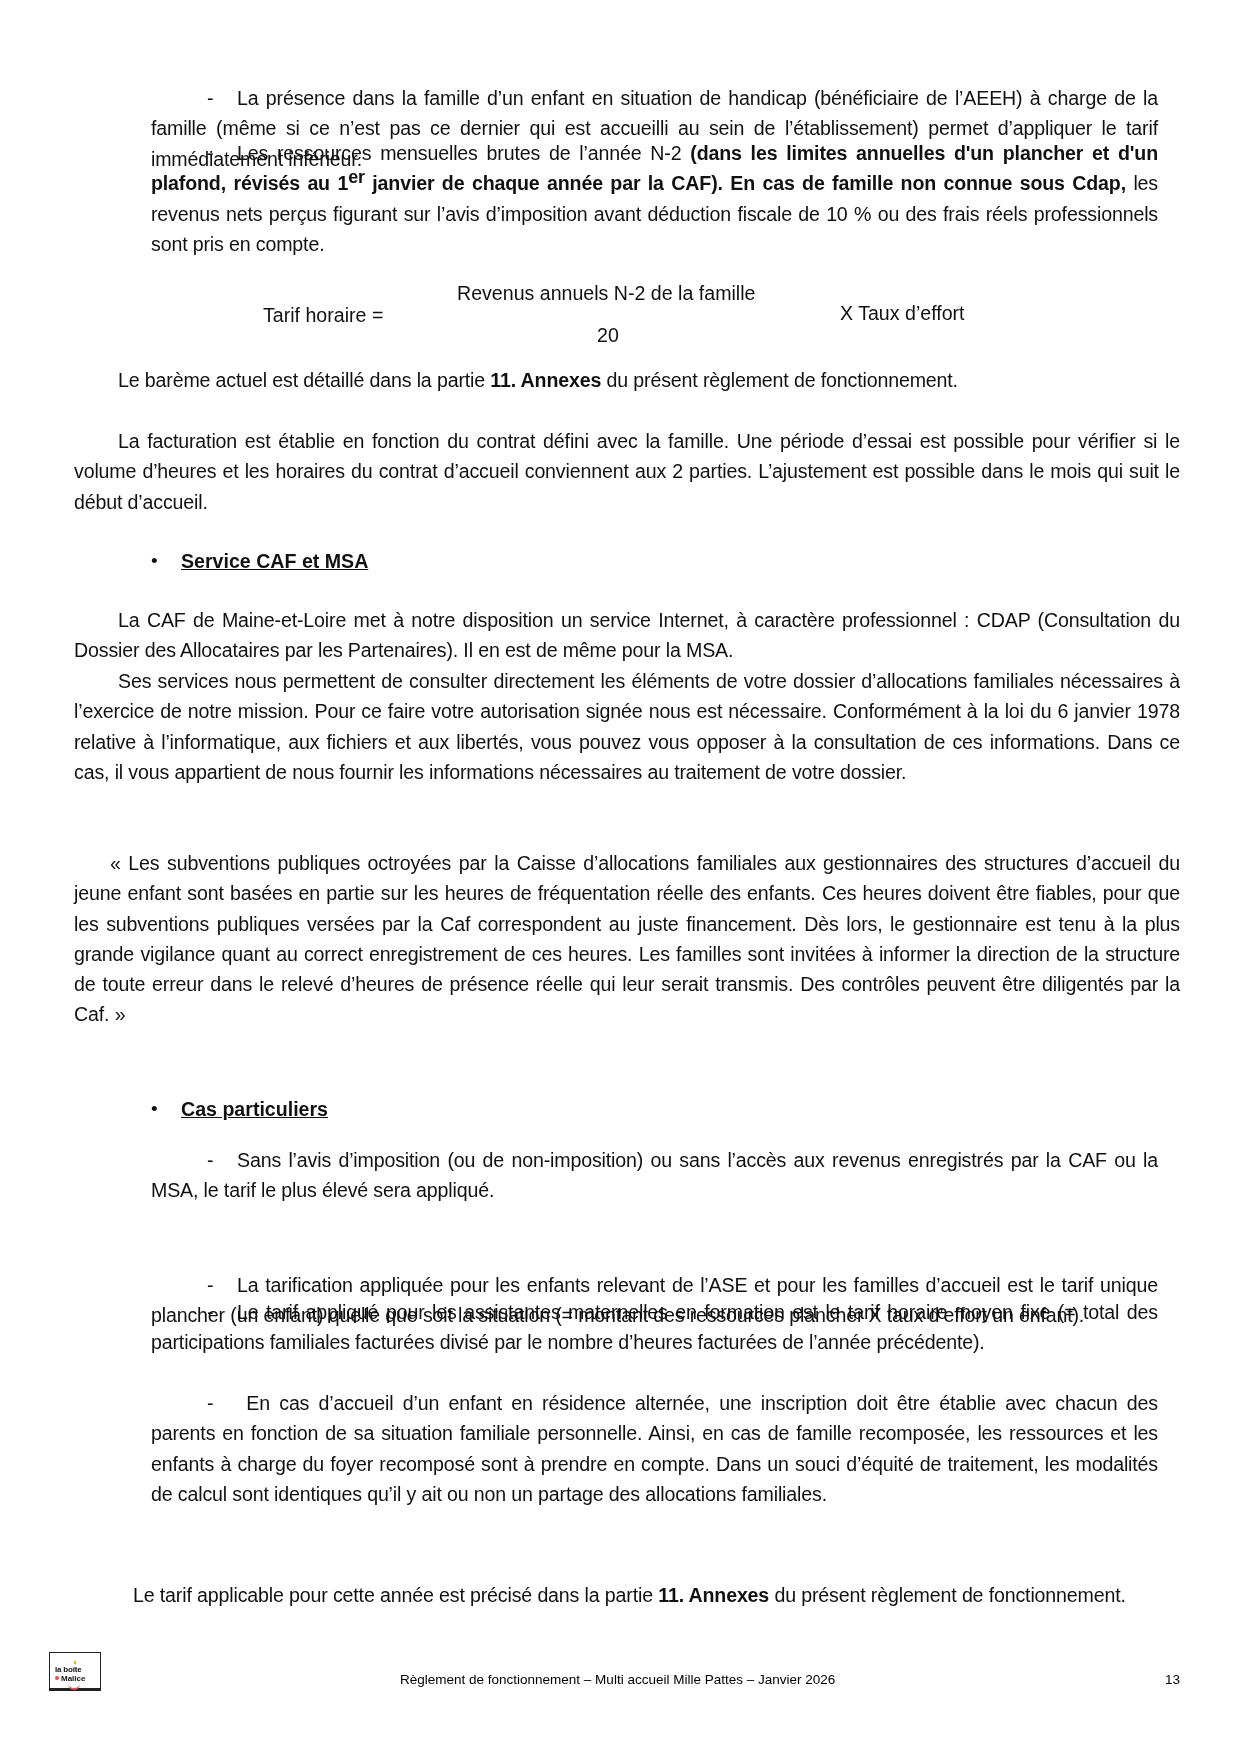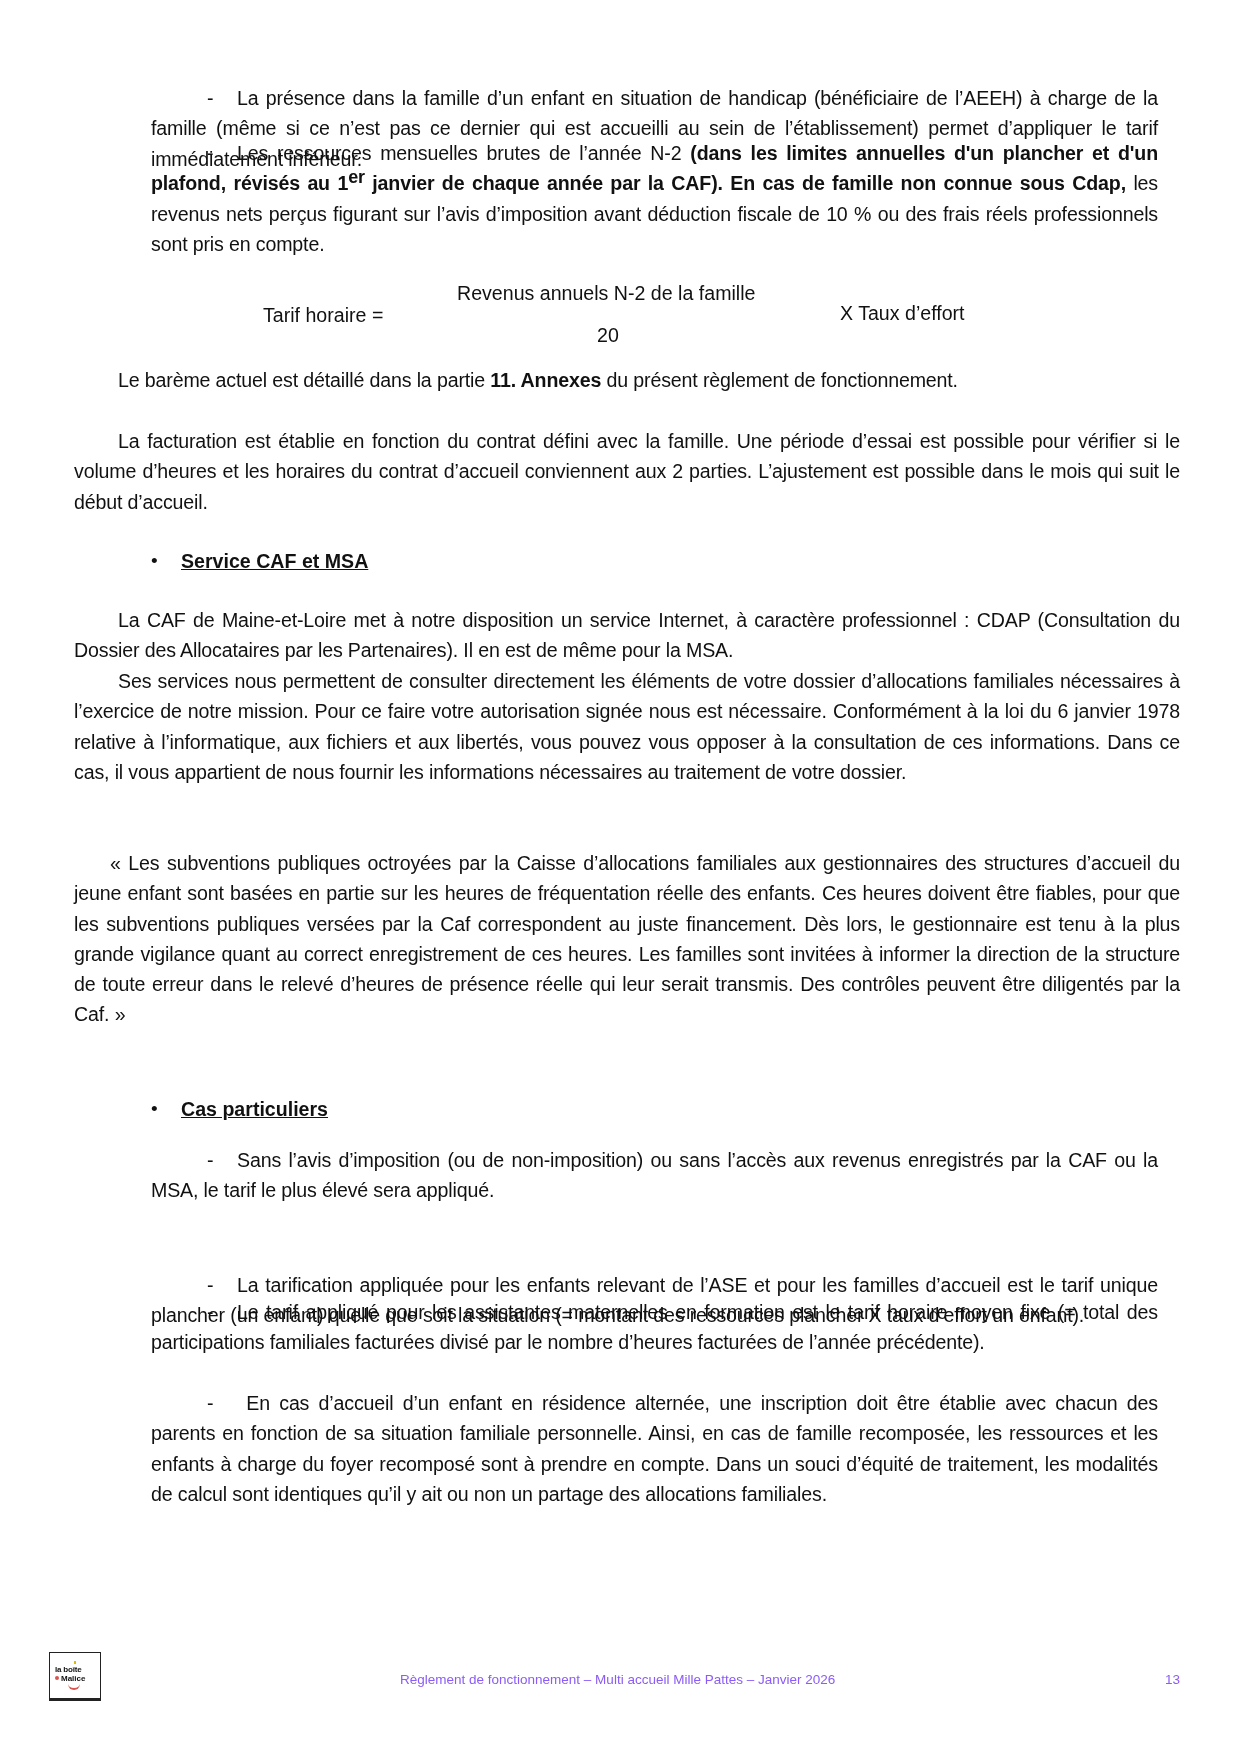--- a/index.html
+++ b/index.html
@@ -11,22 +11,22 @@
   .list-w { left: 151px; width: 1007px; }
   .dash-line { text-indent: 56px; }
   .dash { display: inline-block; width: 30px; text-indent: 0; }
   .indent-p { text-indent: 44px; }
   .b { font-weight: bold; }
   sup { font-size: 18px; line-height: 0; vertical-align: 7px; font-weight: bold; }
   .bullet { position: absolute; font-size: 19.6px; line-height: 30.3px; }
   .bullet .dot { position: absolute; left: 0; top: 0; width: 30px; font-size: 19px; }
   .bullet .title { position: absolute; left: 30px; top: 0; font-weight: bold; text-decoration: underline; white-space: nowrap; }
   .formula-txt { position: absolute; font-size: 19.6px; line-height: 24px; white-space: nowrap; }
-  .footer-txt { position: absolute; font-size: 13.5px; line-height: 18px; white-space: nowrap; color: #8b5cf6; }
-  .logo { position: absolute; left: 49px; top: 1652px; width: 52px; height: 49px; border: 1.5px solid #222;
+  .footer-txt { position: absolute; font-size: 13.5px; line-height: 18px; white-space: nowrap; color: #000000; }
+  .logo { position: absolute; left: 49px; top: 1652px; width: 52px; height: 39px; border: 1.5px solid #222;
           border-bottom-width: 3px; background: #fff; box-sizing: border-box; }
   .logo .l1 { position: absolute; left: 5px; top: 12px; font-size: 8px; font-weight: bold; line-height: 9px; letter-spacing: -0.2px; white-space: nowrap; }
   .logo .l2 { position: absolute; left: 5px; top: 21px; font-size: 8px; font-weight: bold; line-height: 9px; white-space: nowrap; }
   .logo .reddot { display: inline-block; width: 4px; height: 4px; border-radius: 50%; background: #d9544f; margin-right: 2px; vertical-align: 1px; }
   .logo .smile { position: absolute; left: 18px; top: 30px; width: 12px; height: 5px; border-bottom: 2px solid #d9544f; border-radius: 0 0 8px 8px; }
   .logo .candle { position: absolute; left: 24px; top: 8px; width: 2px; height: 3px; background: #e6b800; }
 </style>
 </head>
 <body>
 
@@ -57,20 +57,21 @@
   <div class="bullet" style="left:151px; top:1094px; width:400px; height:31px;">
     <span class="dot">•</span>
     <span class="title">Cas particuliers</span>
   </div>
 
   <div class="blk list-w dash-line" style="top:1145px;"><span class="dash">-</span><span>Sans l’avis d’imposition (ou de non-imposition) ou sans l’accès aux revenus enregistrés par la CAF ou la MSA, le tarif le plus élevé sera appliqué.</span></div>
   <div class="blk list-w dash-line" style="top:1270px;"><span class="dash">-</span><span>La tarification appliquée pour les enfants relevant de l’ASE et pour les familles d’accueil est le tarif unique plancher (un enfant) quelle que soit la situation (= montant des ressources plancher X taux d’effort un enfant).</span></div>
   <div class="blk list-w dash-line" style="top:1297px;"><span class="dash">-</span><span>Le tarif appliqué pour les assistantes maternelles en formation est le tarif horaire moyen fixe (= total des participations familiales facturées divisé par le nombre d’heures facturées de l’année précédente).</span></div>
   <div class="blk list-w dash-line" style="top:1388px;"><span class="dash">-</span><span> En cas d’accueil d’un enfant en résidence alternée, une inscription doit être établie avec chacun des parents en fonction de sa situation familiale personnelle. Ainsi, en cas de famille recomposée, les ressources et les enfants à charge du foyer recomposé sont à prendre en compte. Dans un souci d’équité de traitement, les modalités de calcul sont identiques qu’il y ait ou non un partage des allocations familiales.</span></div>
 
+  <div class="blk body-w" style="top:1580px; text-indent:59px;"><span>Le tarif applicable pour cette année est précisé dans la partie </span><span class="b">11. Annexes</span><span> du présent règlement de fonctionnement.</span></div>
 
   <div class="logo">
     <span class="candle"></span>
     <span class="l1">la boîte</span>
     <span class="l2"><span class="reddot"></span><span>Malice</span></span>
     <span class="smile"></span>
   </div>
   <div class="footer-txt" style="left:400px; top:1671px;">Règlement de fonctionnement – Multi accueil Mille Pattes – Janvier 2026</div>
   <div class="footer-txt" style="left:1165px; top:1671px;">13</div>
 

